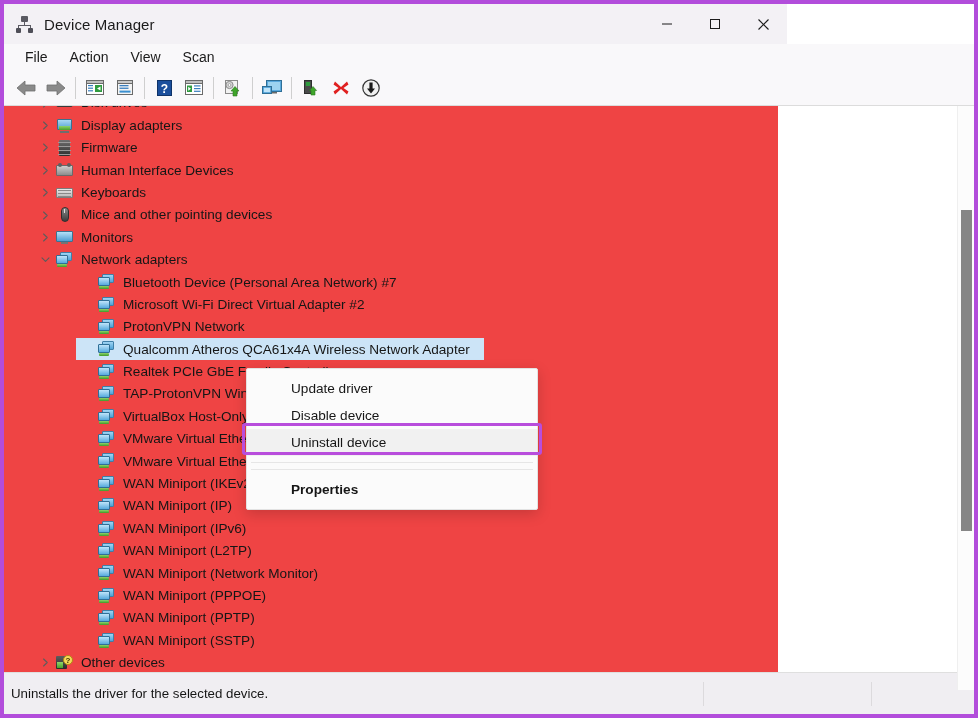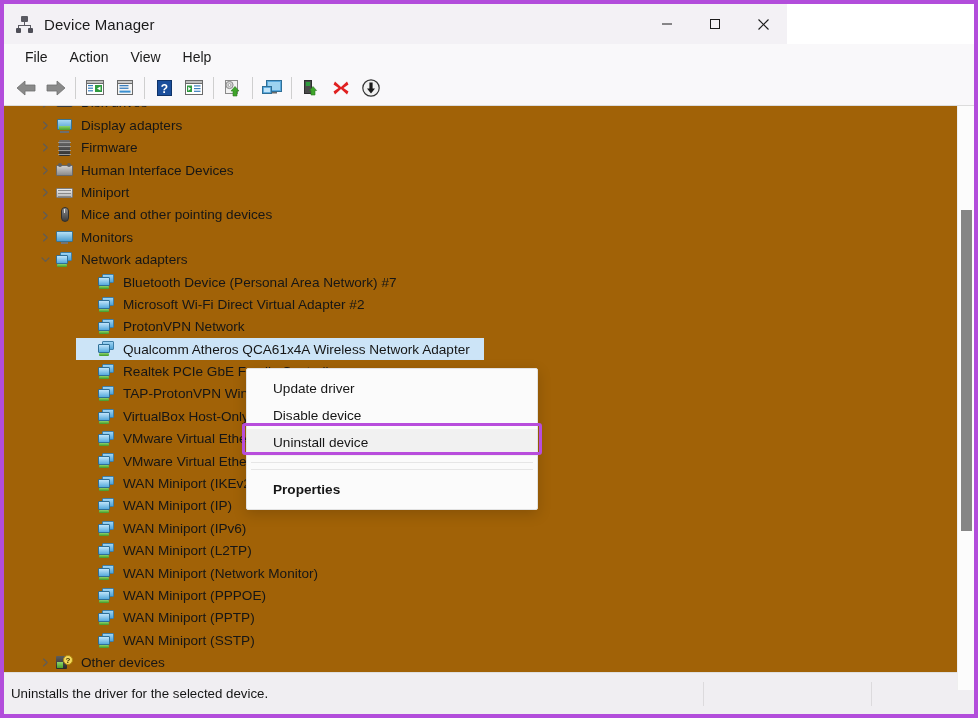--- a/index.html
+++ b/index.html
@@ -118,22 +118,22 @@
     width: 1px; height: 22px;
     background: #cfcfcf;
     margin: 0 4px;
     flex: none;
   }
 
   
   #tree-panel {
     position: absolute;
     left: 0; top: 102px;
-    width: 970px; height: 584px;
-    background: #a16207;
+    width: 774px; height: 584px;
+    background: #ef4444;
     overflow: hidden;
   }
   #tree-list {
     position: absolute;
     left: 0; top: -14px;
     width: 952px;
   }
   .tree-row {
     height: 22.4px;
     display: flex;
@@ -297,21 +297,21 @@
     background: #fbfbfb;
     border: 1px solid #e2e2e2;
     border-radius: 2px;
     box-shadow: 0 4px 14px rgba(0,0,0,0.17);
     padding: 6px 0 6px 0;
     z-index: 40;
   }
   .cm-item {
     height: 27px;
     display: flex; align-items: center;
-    padding-left: 26px;
+    padding-left: 44px;
     font-size: 13.6px;
     color: #161616;
     white-space: nowrap;
   }
   .cm-item.bold { font-weight: bold; }
   .cm-sep {
     height: 1px; background: #e6e6e6;
     margin: 6px 4px 6px 4px;
   }
   #cm-highlight-box {
@@ -403,21 +403,21 @@
           <line x1="11.5" y1="1.5" x2="1.5" y2="11.5" stroke="#1b1b1b" stroke-width="1.1"></line>
         </svg>
       </div>
     </div>
   </div>
 
   <div id="menu-bar">
     <div class="menu-item">File</div>
     <div class="menu-item">Action</div>
     <div class="menu-item">View</div>
-    <div class="menu-item">Help</div>
+    <div class="menu-item">Scan</div>
   </div>
 
   <div id="toolbar">
 
     <div class="tb-btn">
       <svg width="22" height="18" viewBox="0 0 22 18">
         <path d="M10 2 L10 6 L20 6 L20 12 L10 12 L10 16 L2 9 Z" fill="#8a8a8a" stroke="#6e6e6e" stroke-width="0.8" stroke-linejoin="round"></path>
       </svg>
     </div>
     <div class="tb-btn">
@@ -583,21 +583,21 @@
             </svg>
           </span>
           <span class="tree-icon">
             <div class="ic-kbd">
               <div class="base"></div>
               <div class="row" style="top:2px"></div>
               <div class="row" style="top:5px"></div>
               <div class="row" style="top:8px"></div>
             </div>
           </span>
-          <span class="tree-label">Miniport</span>
+          <span class="tree-label">Keyboards</span>
         </div>
         <div class="tree-row level1">
           <span class="twisty">
             <svg width="9" height="9" viewBox="0 0 9 9">
               <path d="M2.6 1 L6.2 4.5 L2.6 8" fill="none" stroke="#5c5c5c" stroke-width="1.1" stroke-linecap="round" stroke-linejoin="round"></path>
             </svg>
           </span>
           <span class="tree-icon">
             <div class="ic-mouse">
               <div class="body"></div>

